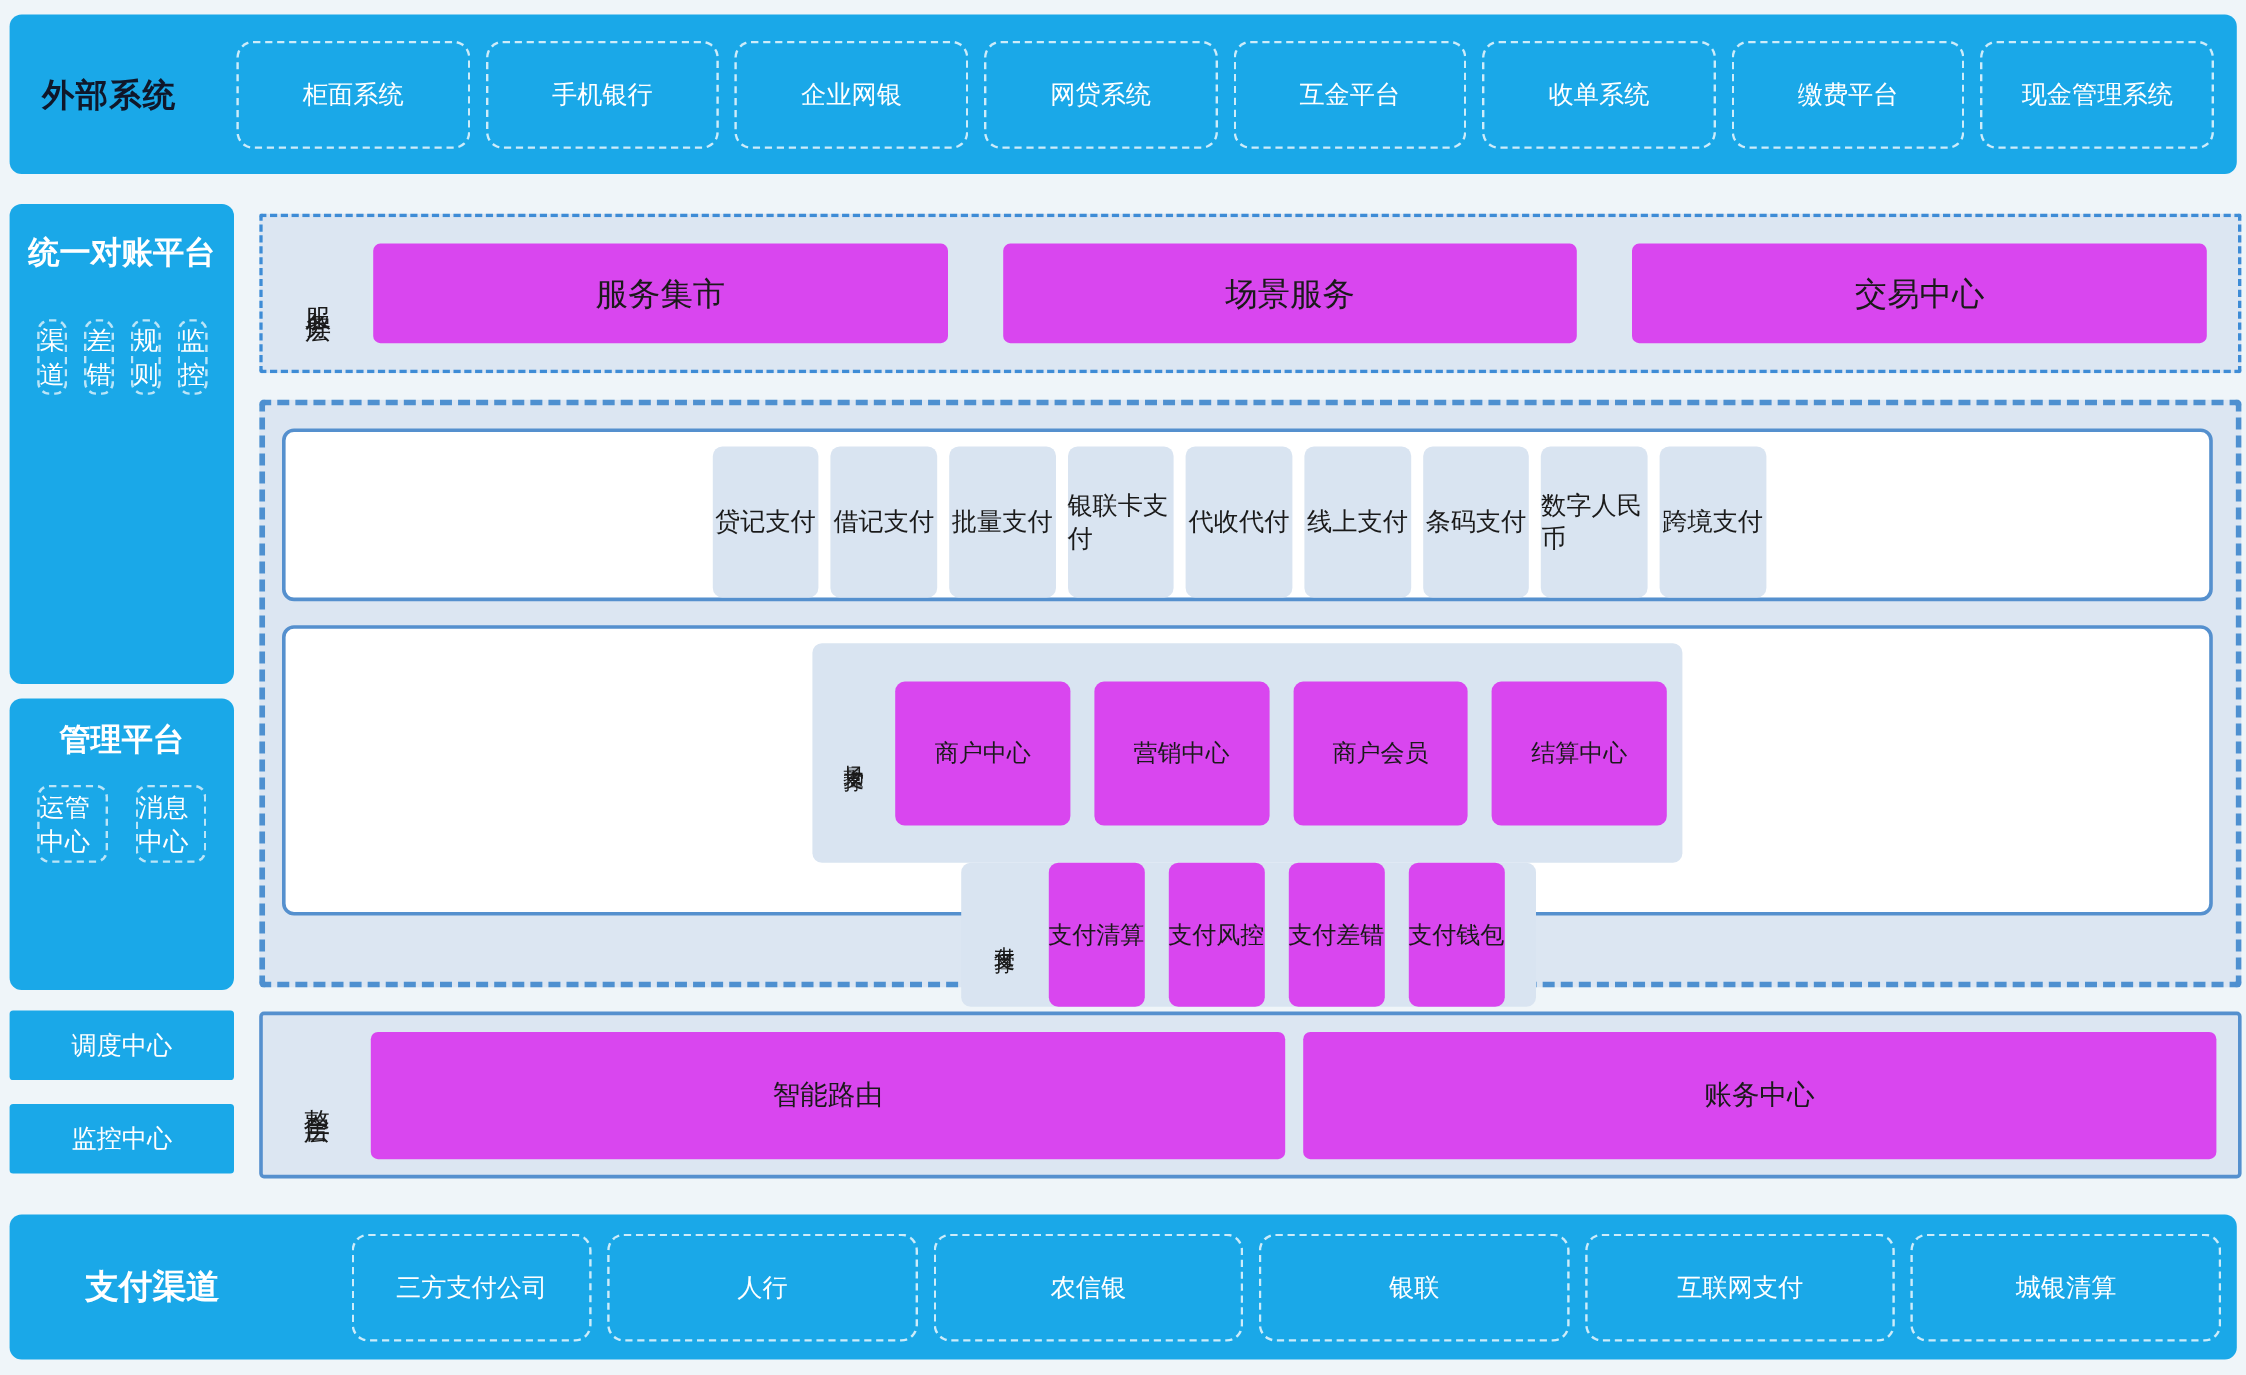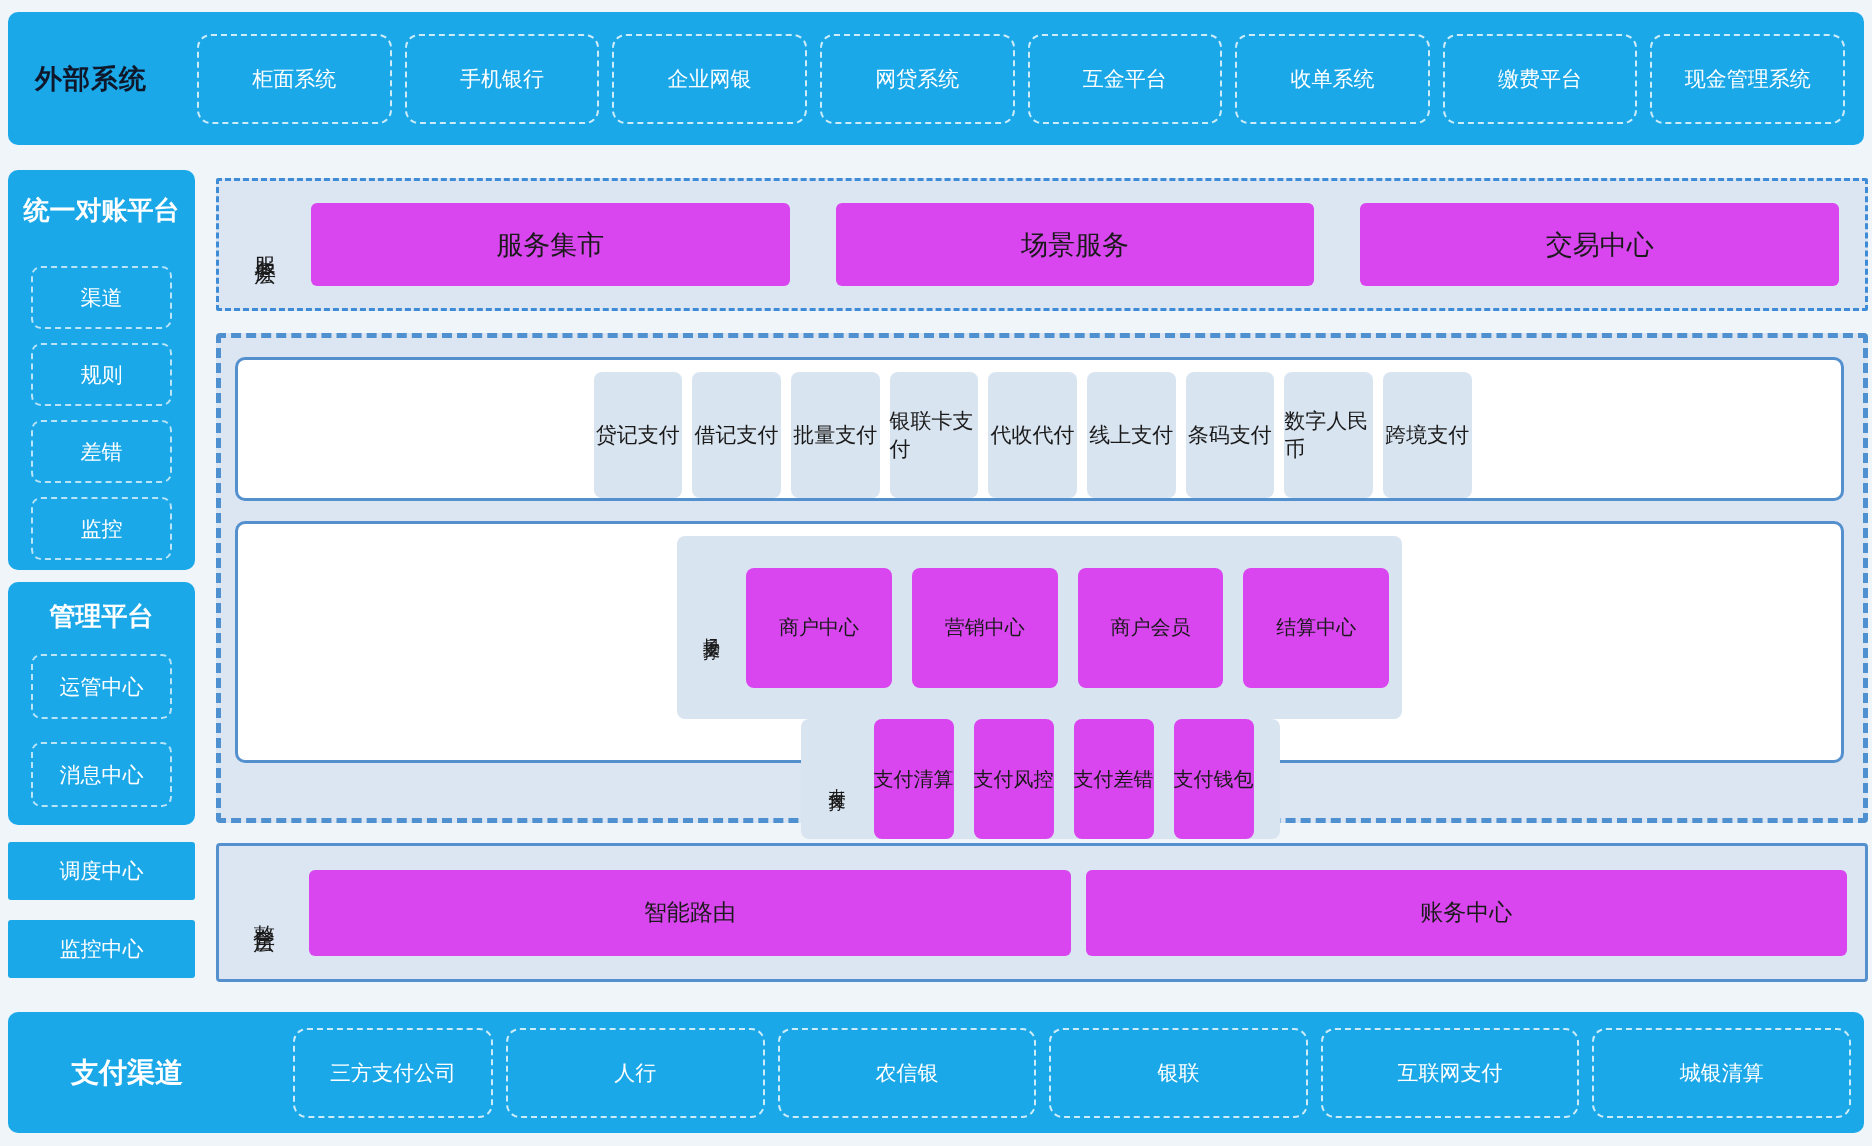--- a/index.html
+++ b/index.html
@@ -22,21 +22,21 @@
   .bar-label{flex:none;width:142px;padding-left:12px;text-align:center;font-size:27px;font-weight:bold;color:#0f172a;letter-spacing:1px;}
   .hrow{flex:1;display:flex;gap:13px;margin:0 19px 0 35px;height:90px;}
   .dbox{flex:1;border:2px dashed rgba(255,255,255,.78);border-radius:14px;display:flex;
     align-items:center;justify-content:center;color:#fff;font-size:21px;box-sizing:border-box;}
   
   .sidebar{position:absolute;left:8px;top:170px;width:187px;}
   .sblock{background:var(--blue);border-radius:10px;color:#fff;box-sizing:border-box;}
   .sblock h2{margin:0;text-align:center;font-weight:bold;color:#fff;}
   .sblock-a{height:400px;padding-top:22px;}
   .sblock-a h2{font-size:26px;line-height:36px;margin-bottom:38px;letter-spacing:0px;}
-  .scol{display:flex;flex-direction:column;gap:14px;padding:0 23px;}
+  .scol{display:flex;gap:14px;padding:0 23px;}
   .sdash{height:63px;border:2px dashed rgba(255,255,255,.7);border-radius:10px;display:flex;
     align-items:center;justify-content:center;font-size:21px;box-sizing:border-box;}
   .sblock-b{margin-top:12px;height:243px;padding-top:16px;}
   .sblock-b h2{font-size:26px;line-height:36px;margin-bottom:20px;}
   .scol-b{gap:23px;}
   .scol-b .sdash{height:65px;}
   .ssolid{background:var(--blue);color:#fff;border-radius:3px;display:flex;align-items:center;
     justify-content:center;font-size:21px;height:58px;}
   .ssolid-1{margin-top:17px;}
   .ssolid-2{margin-top:20px;}
@@ -72,21 +72,21 @@
   .group-scene .gvlabel{width:69px;}
   .group-pay .gvlabel{width:73px;}
   .group-boxes{flex:1;display:flex;gap:20px;height:120px;}
   .group-scene .group-boxes{margin-right:13px;}
   .group-pay .group-boxes{margin-right:26px;}
   .group-boxes .wbox{flex:1;font-size:20px;border-radius:8px;}
   
   .integration{margin-top:20px;box-sizing:border-box;height:139px;border:3px solid var(--solid);
     border-radius:4px;background:var(--panel);display:flex;align-items:center;}
   .vlabel-integration{width:90px;}
-  .integration-boxes{flex:1;display:flex;gap:15px;margin-right:18px;height:86px;}
+  .integration-boxes{flex:1;display:flex;gap:15px;margin-right:18px;height:106px;}
   .integration-boxes .wbox{flex:1;font-size:23px;}
   
   .bottombar{position:absolute;left:8px;top:1012px;width:1856px;height:121px;background:var(--blue);
     border-radius:10px;display:flex;align-items:center;box-sizing:border-box;}
   .blabel{flex:none;padding-left:42px;width:133px;font-size:28px;font-weight:bold;color:#fff;text-align:right;}
   .brow{flex:1;display:flex;margin:0 13px 0 110px;height:90px;}
   .brow .dbox{font-size:21px;}
   .brow .dbox:first-child{flex:.77;}
 </style>
 </head>
@@ -106,22 +106,22 @@
         <div class="dbox">缴费平台</div>
         <div class="dbox">现金管理系统</div>
       </div>
   </header>
 
   <aside class="sidebar">
     <section class="sblock sblock-a">
       <h2>统一对账平台</h2>
       <div class="scol" id="recon-items">
           <div class="sdash">渠道</div>
+          <div class="sdash">差错</div>
           <div class="sdash">规则</div>
-          <div class="sdash">差错</div>
           <div class="sdash">监控</div>
         </div>
     </section>
     <section class="sblock sblock-b">
       <h2>管理平台</h2>
       <div class="scol scol-b" id="mgmt-items">
           <div class="sdash">运管中心</div>
           <div class="sdash">消息中心</div>
         </div>
     </section>

